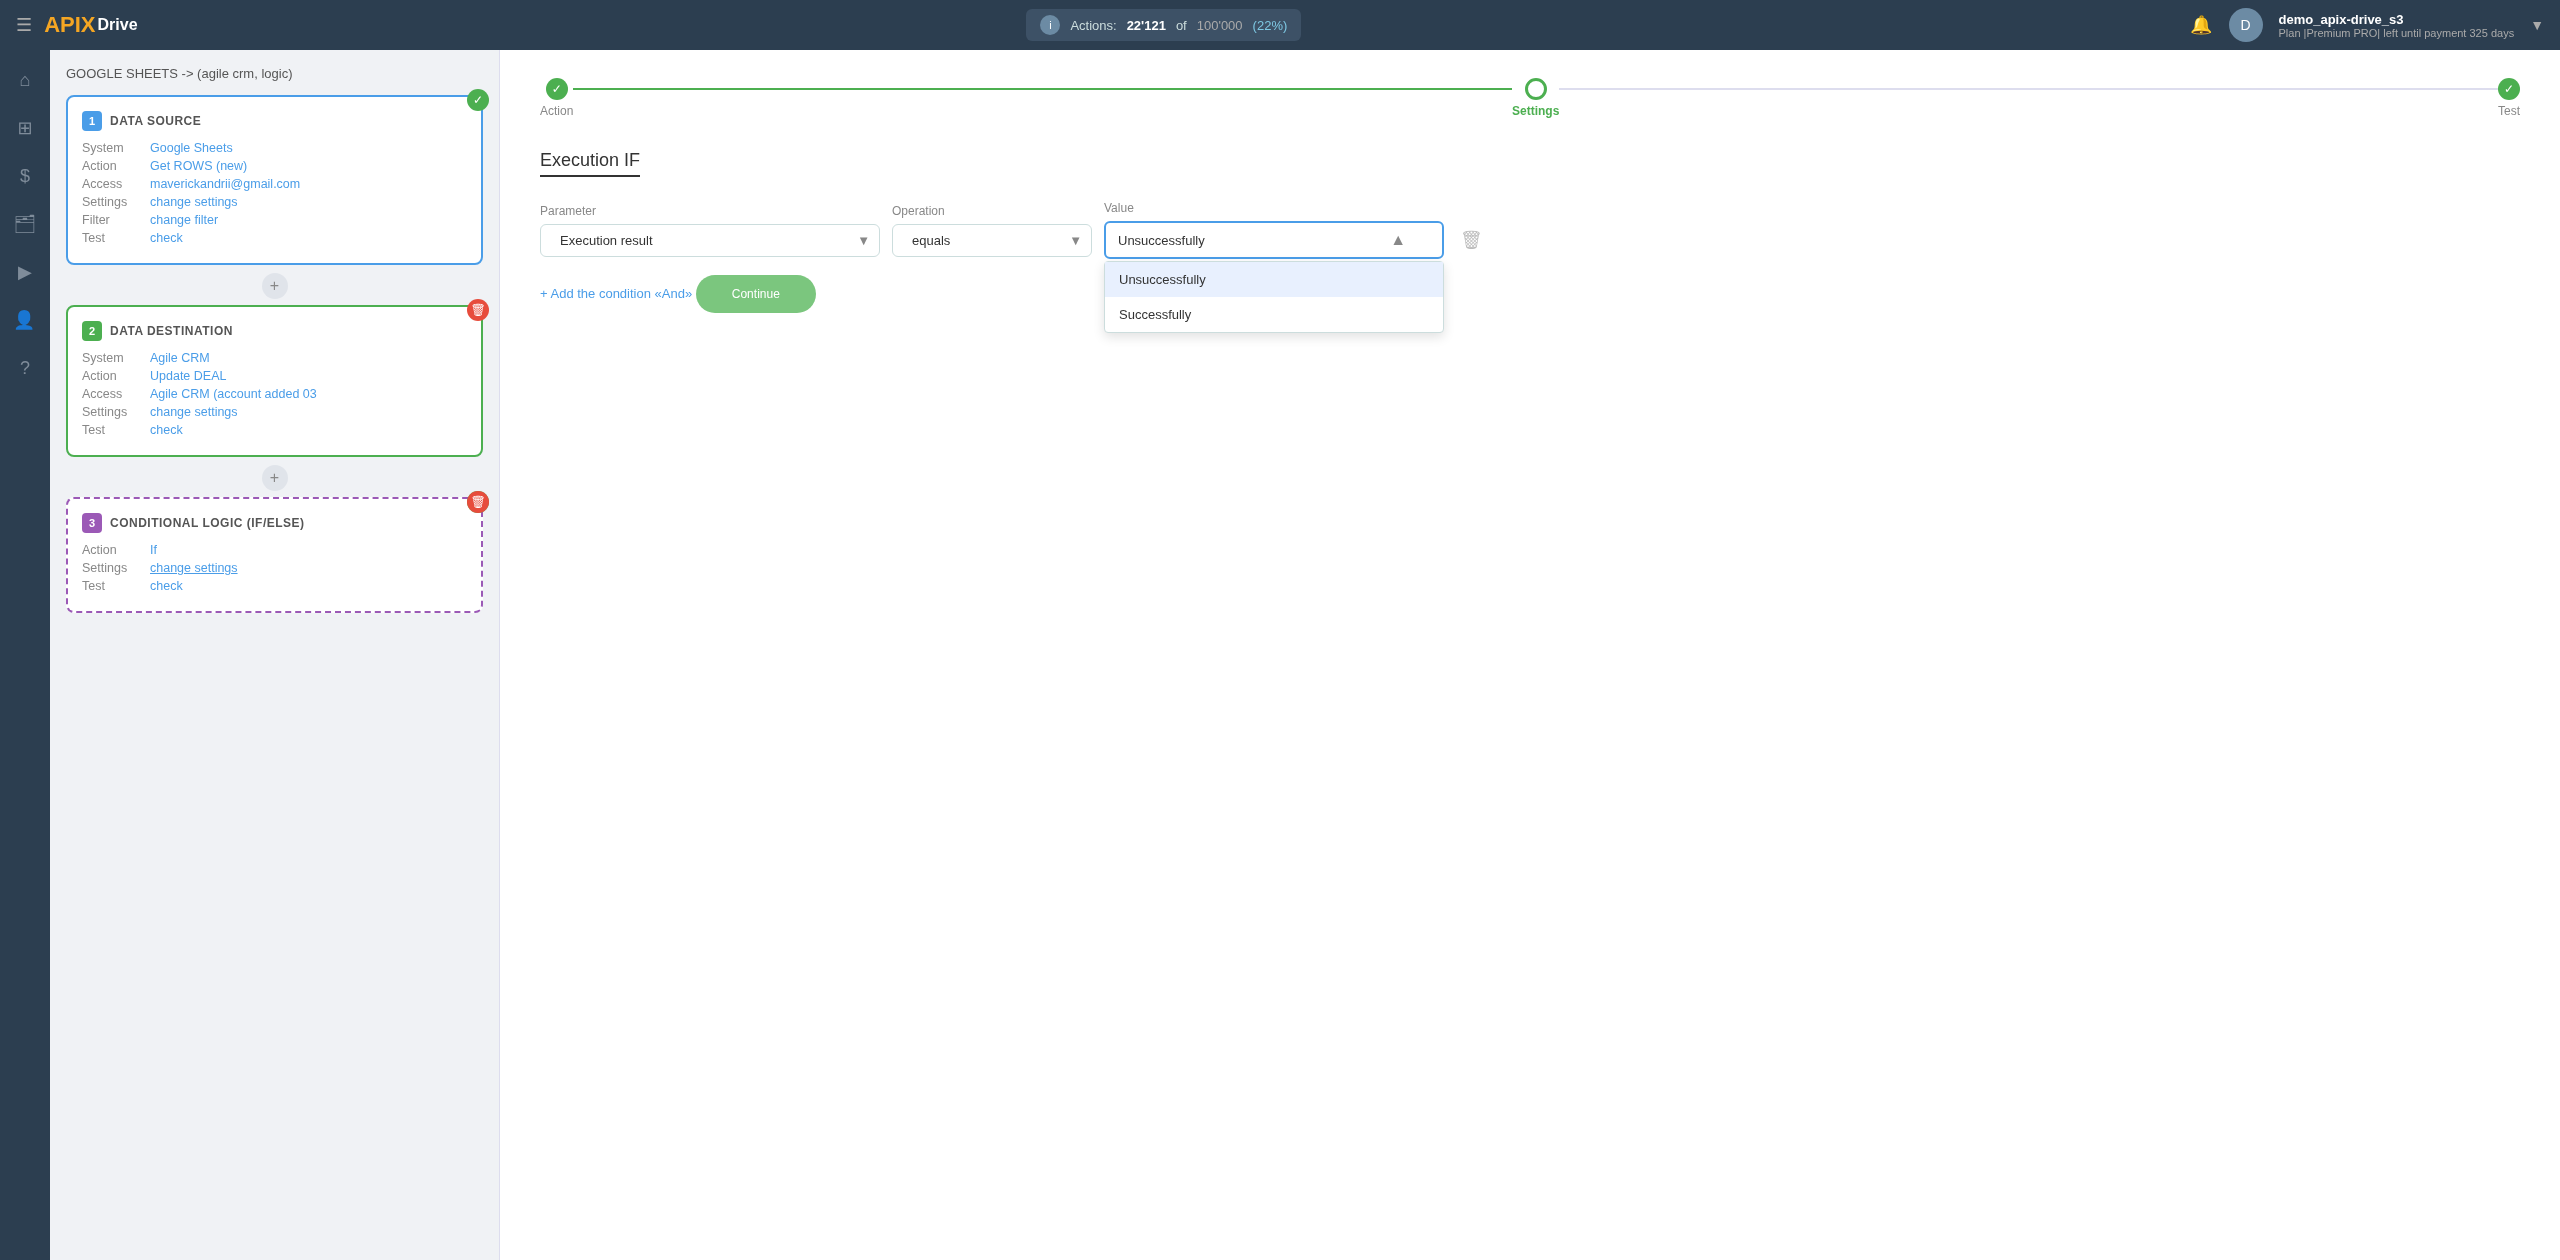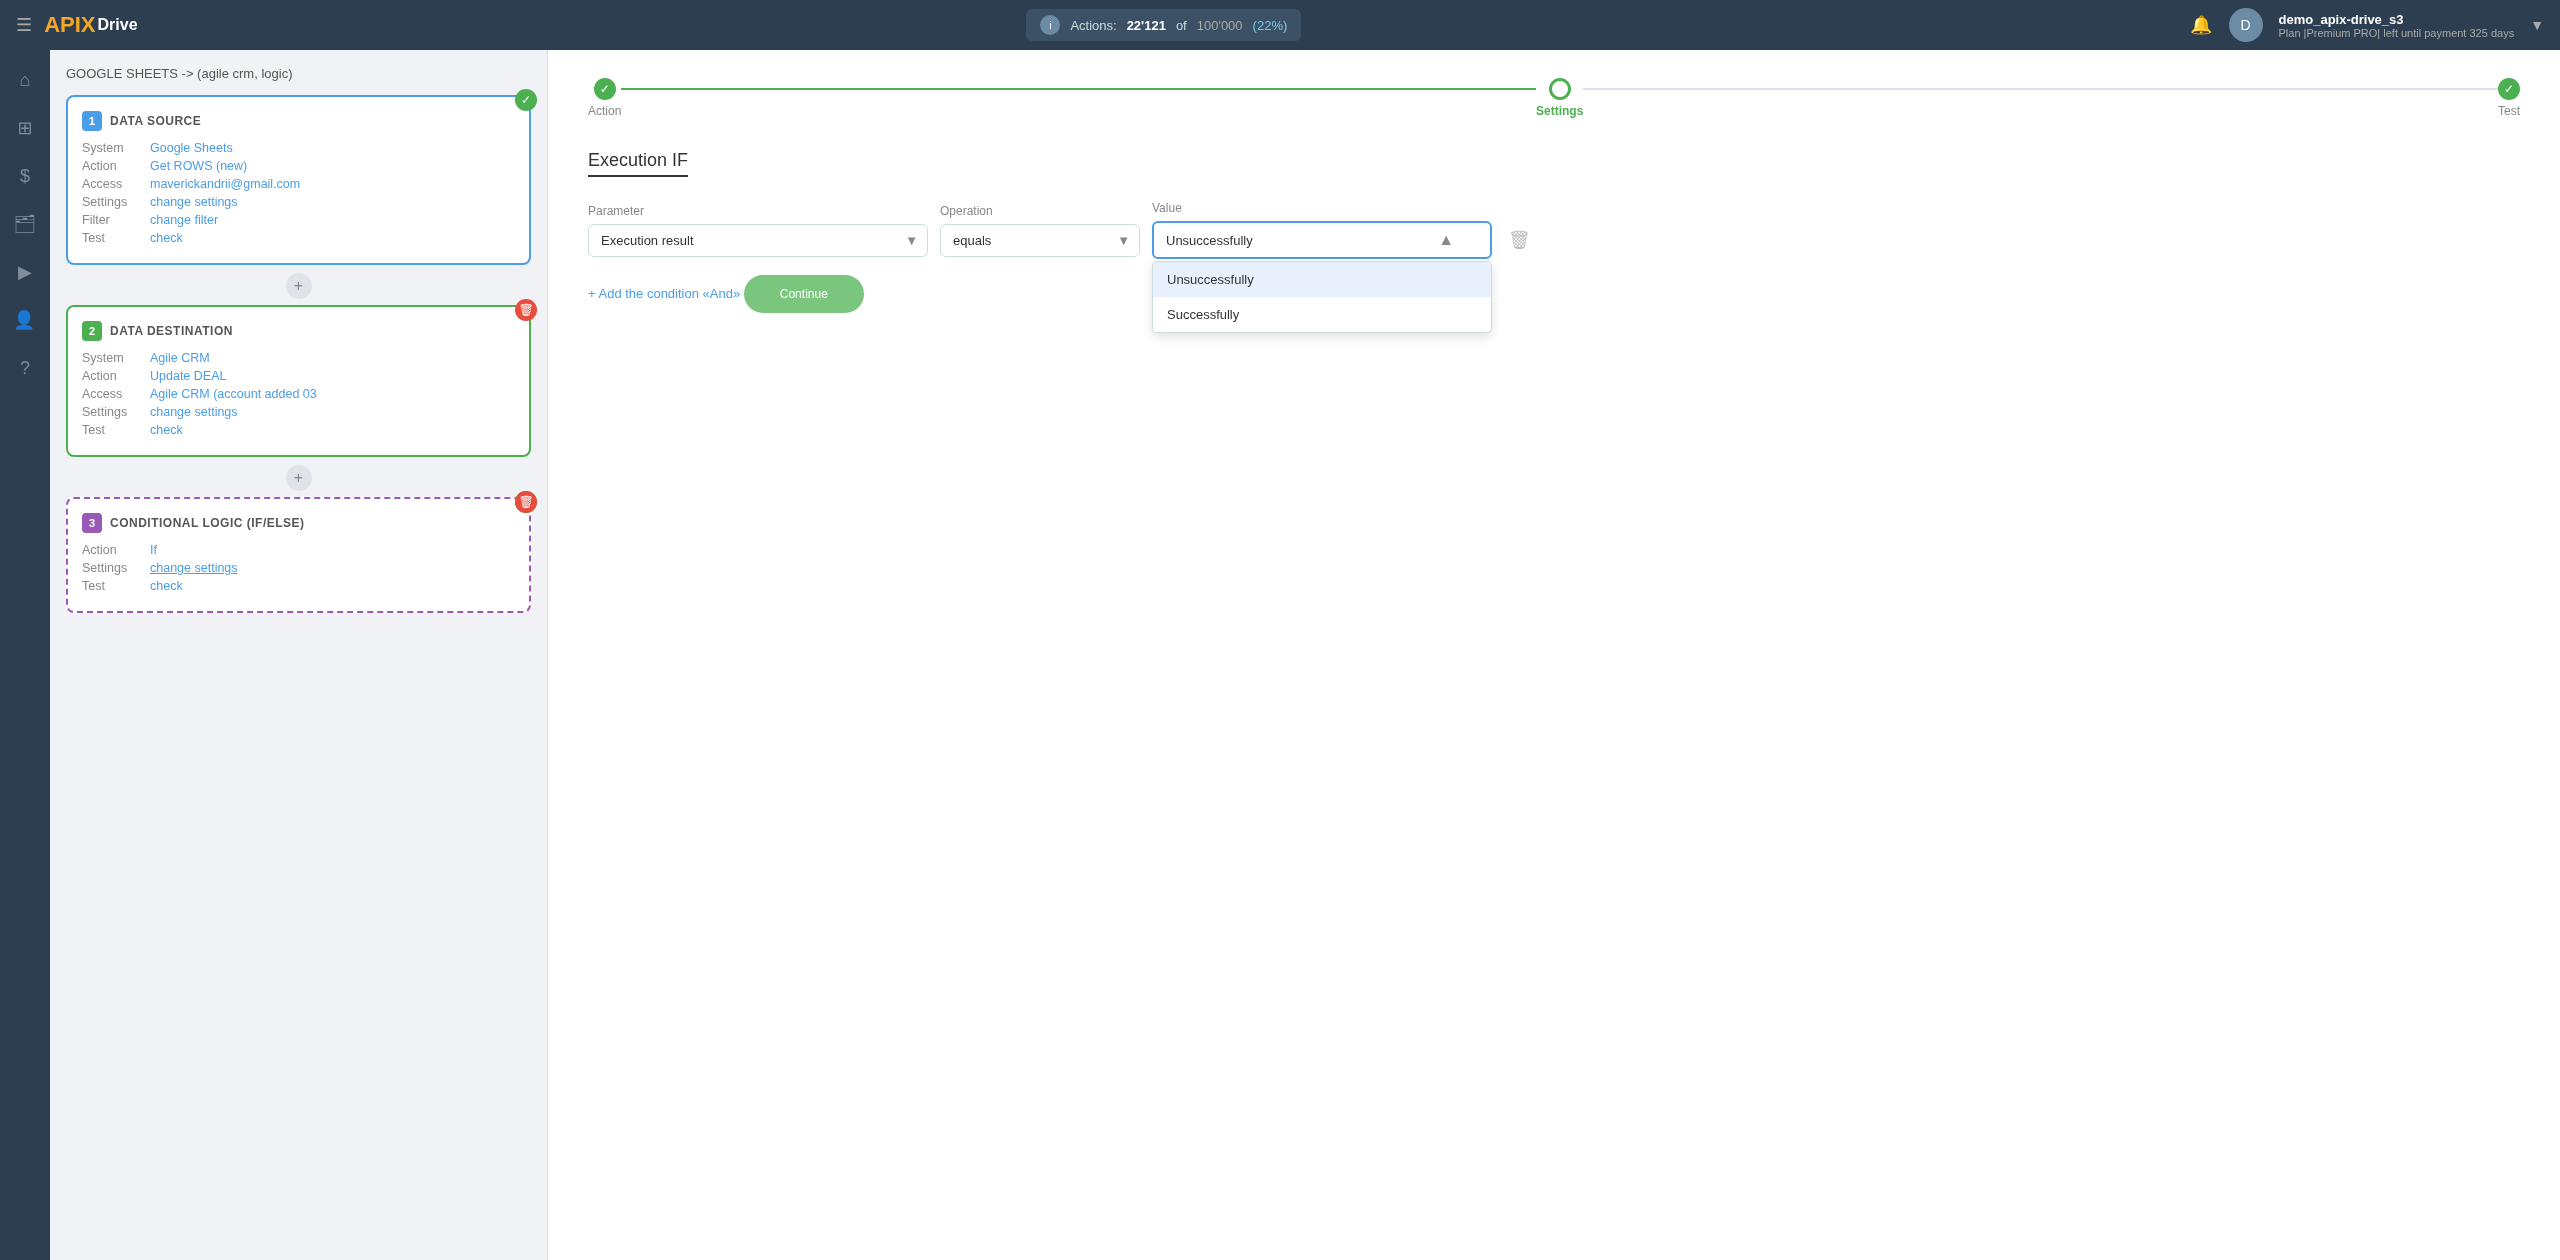--- a/index.html
+++ b/index.html
@@ -51,21 +51,21 @@
       color: #7f8c9a; font-size: 18px;
     }
 
     
     .main-content {
       margin-top: 50px; margin-left: 50px; display: flex; height: calc(100vh - 50px); overflow: hidden;
     }
 
     
     .left-panel {
-      width: 498px; background: #f0f2f5; overflow-y: auto; padding: 16px;
+      width: 450px; background: #f0f2f5; overflow-y: auto; padding: 16px;
       border-right: 1px solid #dde;
     }
     .breadcrumb {
       font-size: 13px; color: #555; margin-bottom: 14px; font-weight: 500;
     }
 
     
     .card {
       background: #fff; border-radius: 8px; padding: 14px; margin-bottom: 8px;
       position: relative;
@@ -141,21 +141,21 @@
     }
 
     .condition-row { display: flex; align-items: center; gap: 12px; margin-bottom: 16px; flex-wrap: wrap; }
 
     .field-label { font-size: 12px; color: #888; margin-bottom: 6px; }
 
     .select-wrapper {
       position: relative; display: inline-block;
     }
     .select-field {
-      border: 1px solid #cdd; border-radius: 6px; padding: 8px 36px 8px 12px;
+      border: 1px solid #cdd; border-radius: 6px; padding: 8px 36px 8px 19px;
       font-size: 13px; background: #fff; appearance: none; cursor: pointer;
       color: #333; outline: none; min-width: 200px;
     }
     .select-field.wide { min-width: 340px; }
     .select-arrow {
       position: absolute; right: 10px; top: 50%; transform: translateY(-50%);
       pointer-events: none; color: #888;
     }
 
     

